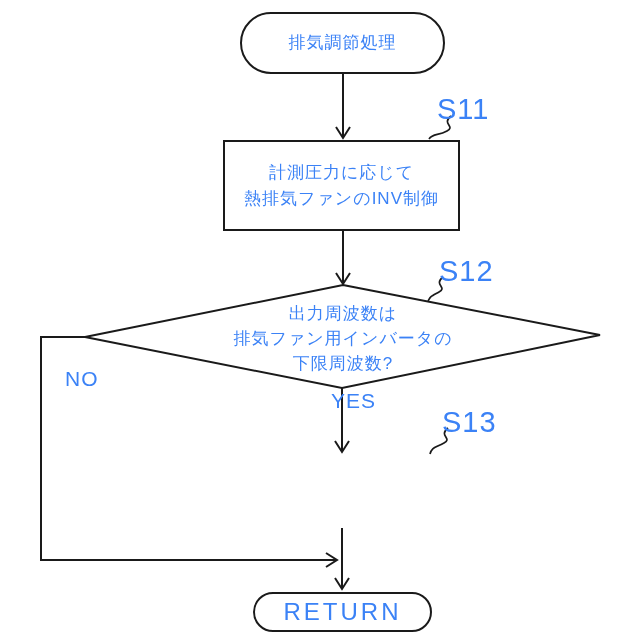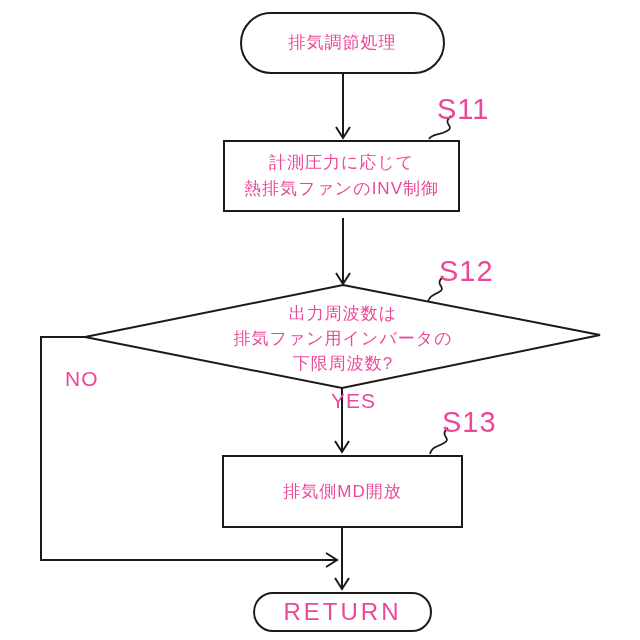--- a/index.html
+++ b/index.html
@@ -5,21 +5,21 @@
   html, body {
     margin: 0;
     padding: 0;
     background: #ffffff;
   }
   .canvas {
     position: relative;
     width: 640px;
     height: 640px;
     background: #ffffff;
-    color: #ec4899;
+    color: #3b82f6;
     font-family: "Liberation Sans", "DejaVu Sans", sans-serif;
     overflow: hidden;
   }
   .wires {
     position: absolute;
     left: 0;
     top: 0;
   }
   .wire {
     stroke: #1a1a1a;
@@ -45,21 +45,21 @@
     flex-direction: column;
     align-items: center;
     justify-content: center;
     text-align: center;
   }
   .terminal-start {
     left: 240px; top: 12px; width: 205px; height: 62px;
     border-radius: 32px;
   }
   .process-s11 {
-    left: 223px; top: 140px; width: 237px; height: 72px;
+    left: 223px; top: 140px; width: 237px; height: 91px;
   }
   .process-s13 {
     left: 222px; top: 455px; width: 241px; height: 73px;
   }
   .terminal-end {
     left: 253px; top: 592px; width: 179px; height: 40px;
     border-radius: 21px;
   }
   .jp {
     font-size: 17px;
@@ -144,21 +144,18 @@
     <span class="jp">出力周波数は</span>
     <span class="jp">排気ファン用インバータの</span>
     <span class="jp">下限周波数?</span>
   </div>
 
   <div class="branch-label branch-no">NO</div>
   <div class="branch-label branch-yes">YES</div>
 
   <div class="step-label step-label-s13">S13</div>
 
-  <div class="node process-s13">
-    <span class="jp">排気側MD開放</span>
-  </div>
 
   <div class="node terminal-end">
     <span class="return-text">RETURN</span>
   </div>
 
 </div>
 
 </body></html>

